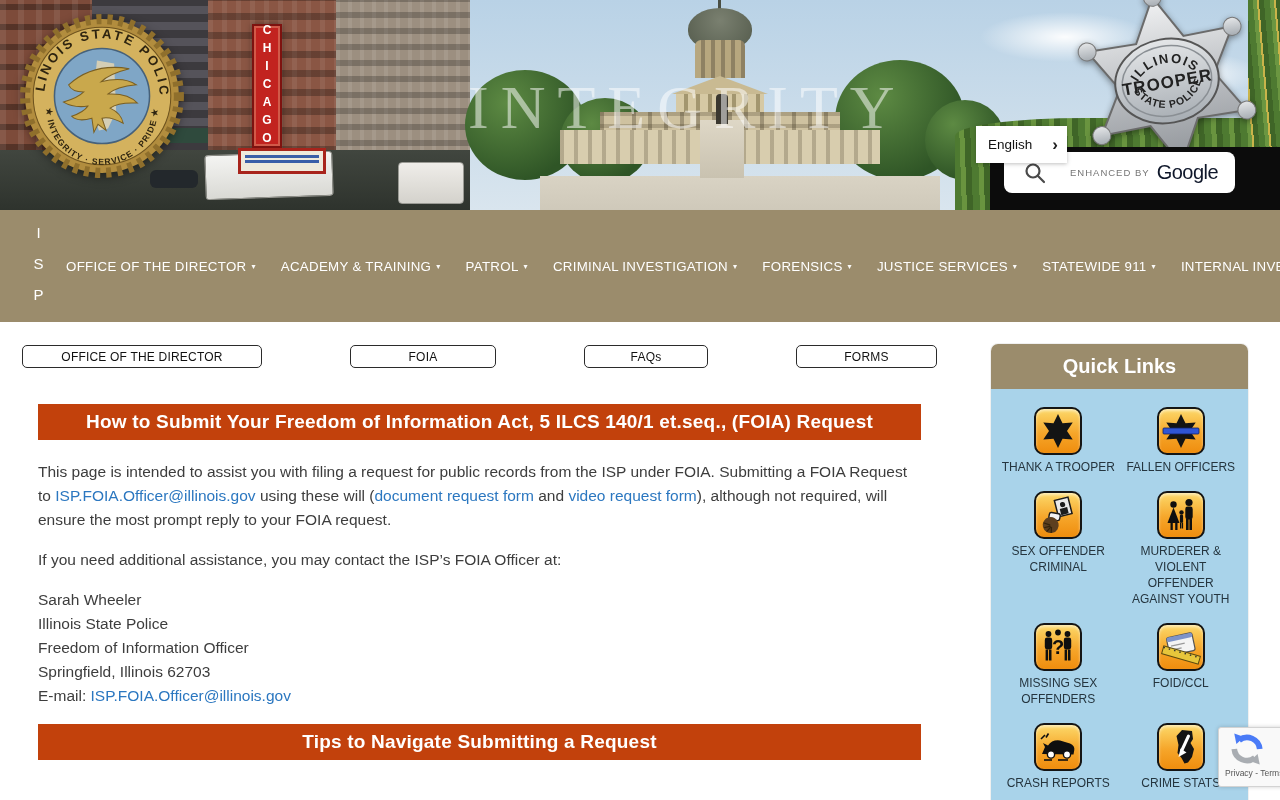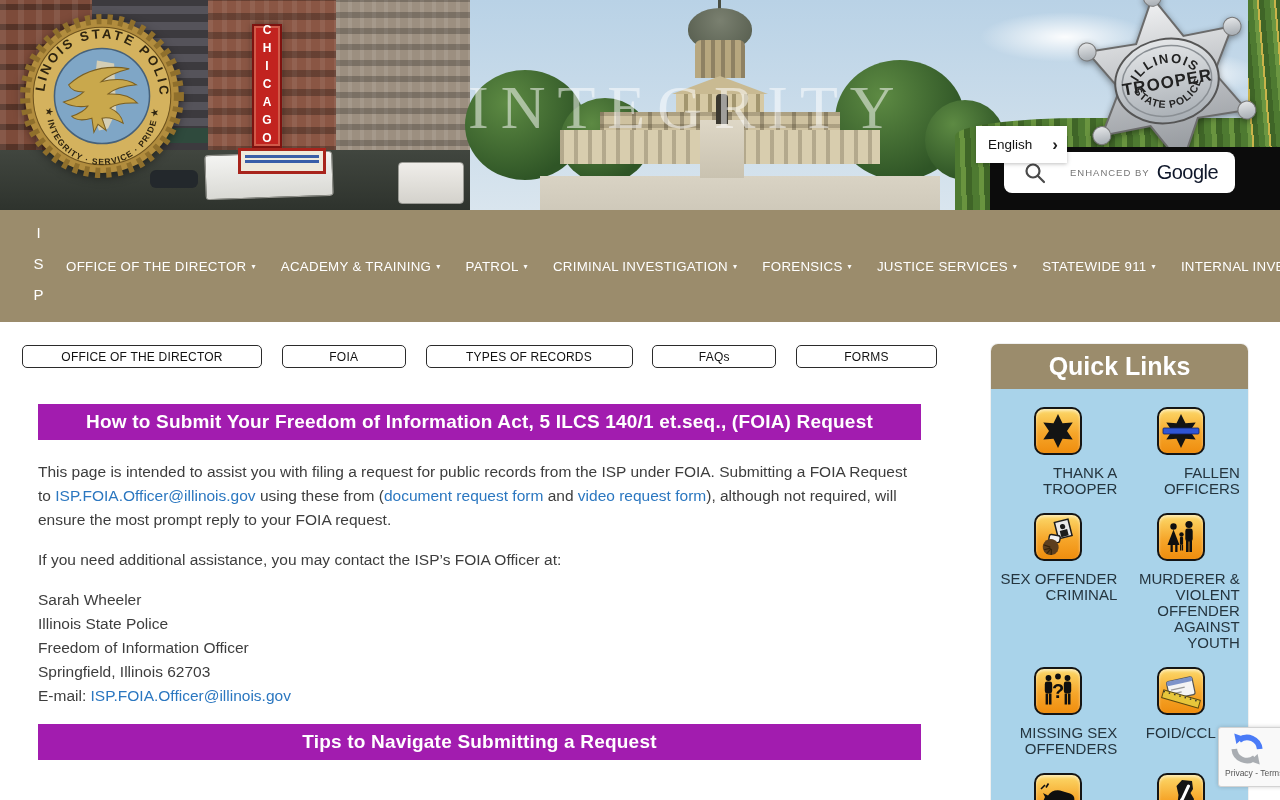--- a/index.html
+++ b/index.html
@@ -93,42 +93,42 @@
     align-items:center; cursor:pointer; }
   .nav-item .caret { font-size:8px; margin-left:5px; opacity:.95; }
 
   
   .tabs { position:absolute; left:22px; top:345px; width:915px; display:flex; justify-content:space-between; }
   .tab-btn { height:23px; background:#fff; border:1.5px solid #2b2b2b; border-radius:5px; font-size:12px;
     color:#111; font-family:"Liberation Sans",sans-serif; letter-spacing:.2px; cursor:pointer; }
 
   
   .main { position:absolute; left:38px; top:404px; width:883px; }
-  .bar { height:36px; background:#a21caf; color:#fff; font-weight:bold; font-size:19px; text-align:center;
+  .bar { height:36px; background:#c2410c; color:#fff; font-weight:bold; font-size:19px; text-align:center;
     line-height:36px; letter-spacing:.2px; }
   .content { margin-top:20px; font-size:15.5px; line-height:24px; color:#3d3d3d; }
   .content p { margin:0 0 16px 0; }
   .content a { color:#2b77c0; text-decoration:none; cursor:pointer; }
   .contact { margin:0 0 16px 0; }
   .tips-bar { margin-top:16px; }
 
   
   .panel { position:absolute; left:991px; top:344px; width:257px; height:456px; border-radius:7px 7px 0 0;
     overflow:hidden; box-shadow:0 0 0 1px rgba(0,0,0,.06); }
-  .panel-head { height:45px; background:#9b8c6c; color:#fff; font-size:25px; font-weight:bold;
+  .panel-head { height:45px; background:#9b8c6c; color:#fff; font-size:20px; font-weight:bold;
     text-align:center; line-height:45px; }
   .panel-body { background:#a9d3ea; height:411px; padding:18px 8px 0; }
   .ql-grid { display:grid; grid-template-columns:1fr 1fr; row-gap:16px; column-gap:4px;
     justify-items:center; text-align:center; }
   .ql-item { display:flex; flex-direction:column; align-items:center; cursor:pointer; }
   .tile { width:48px; height:48px; border-radius:10px; border:2px solid #151515;
     background:linear-gradient(180deg,#fcd96a 0%,#f6a62a 55%,#ef8d0e 100%);
     display:flex; align-items:center; justify-content:center;
     box-shadow:inset 0 2px 3px rgba(255,255,255,.55); }
-  .ql-label { margin-top:10px; font-size:15px; line-height:16px; color:#25353f; max-width:118px;text-align:right; }
+  .ql-label { margin-top:4px; font-size:12px; line-height:16px; color:#25353f; max-width:118px; }
 
   
   .recaptcha { position:absolute; left:1218px; top:727px; width:76px; height:60px; background:#f9f9f9;
     border:1px solid #d3d3d3; border-radius:3px; box-shadow:0 0 4px rgba(0,0,0,.18);
     display:flex; flex-direction:column; align-items:flex-start; z-index:8; }
   .recaptcha svg { margin:4px 0 0 11px; }
   .recaptcha .rc-txt { font-size:8.5px; color:#555; margin:2px 0 0 6px; }
 </style>
 </head>
 <body>
@@ -282,30 +282,29 @@
         </a>
       <a class="nav-item">
           <span>INTERNAL INVESTIGATION</span>
         </a>
 
     </div>
   </div>
 
   <div class="tabs">
     <button class="tab-btn" style="width:240px">OFFICE OF THE DIRECTOR</button>
-    <button class="tab-btn" style="width:124px">FOIA</button>
-    <button class="tab-btn" style="width:207px">TYPES OF RECORDS</button>
+    <button class="tab-btn" style="width:146px">FOIA</button>
     <button class="tab-btn" style="width:124px">FAQs</button>
     <button class="tab-btn" style="width:141px">FORMS</button>
   </div>
 
   <div class="main">
     <div class="bar">How to Submit Your Freedom of Information Act, 5 ILCS 140/1 et.seq., (FOIA) Request</div>
     <div class="content">
-      <p><span>This page is intended to assist you with filing a request for public records from the ISP under FOIA. Submitting a FOIA Request to </span><a>ISP.FOIA.Officer@illinois.gov</a><span> using these from (</span><a>document request form</a><span> and </span><a>video request form</a><span>), although not required, will ensure the most prompt reply to your FOIA request.</span></p>
+      <p><span>This page is intended to assist you with filing a request for public records from the ISP under FOIA. Submitting a FOIA Request to </span><a>ISP.FOIA.Officer@illinois.gov</a><span> using these will (</span><a>document request form</a><span> and </span><a>video request form</a><span>), although not required, will ensure the most prompt reply to your FOIA request.</span></p>
       <p>If you need additional assistance, you may contact the ISP’s FOIA Officer at:</p>
       <div class="contact">
         <div>Sarah Wheeler</div>
         <div>Illinois State Police</div>
         <div>Freedom of Information Officer</div>
         <div>Springfield, Illinois 62703</div>
         <div><span>E-mail: </span><a>ISP.FOIA.Officer@illinois.gov</a></div>
       </div>
     </div>
     <div class="bar tips-bar">Tips to Navigate Submitting a Request</div>

